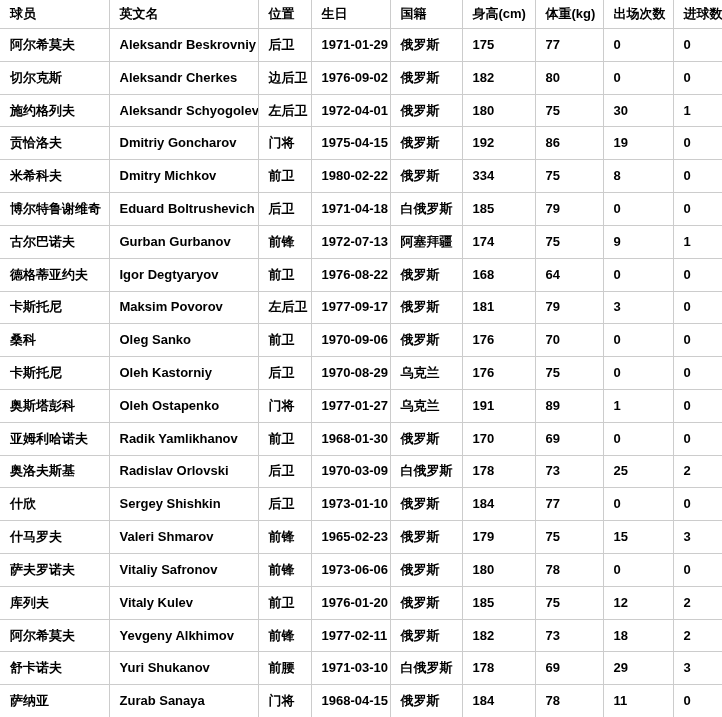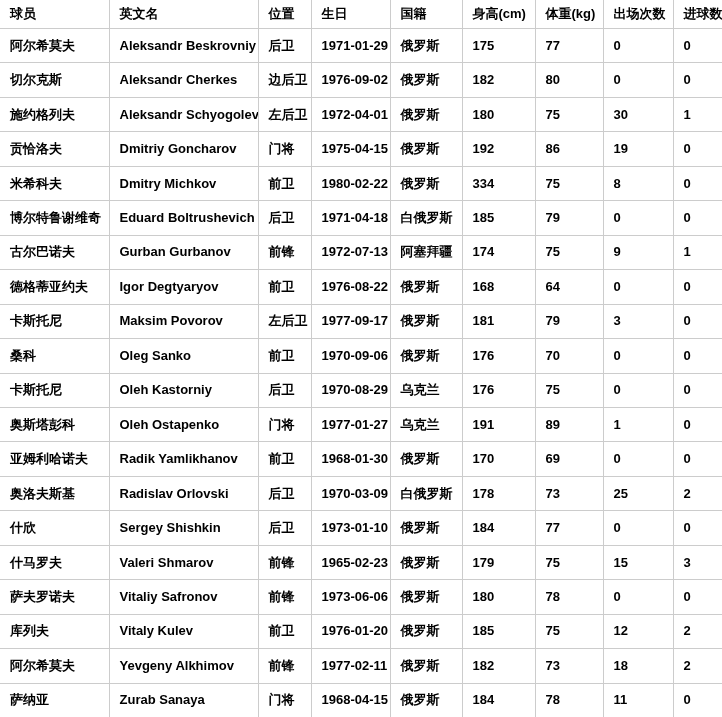--- a/index.html
+++ b/index.html
@@ -266,20 +266,31 @@
         <td>Yevgeny Alkhimov</td>
         <td>前锋</td>
         <td>1977-02-11</td>
         <td>俄罗斯</td>
         <td>182</td>
         <td>73</td>
         <td>18</td>
         <td>2</td>
       </tr>
       <tr>
+        <td>舒卡诺夫</td>
+        <td>Yuri Shukanov</td>
+        <td>前腰</td>
+        <td>1971-03-10</td>
+        <td>白俄罗斯</td>
+        <td>178</td>
+        <td>69</td>
+        <td>29</td>
+        <td>3</td>
+      </tr>
+      <tr>
         <td>萨纳亚</td>
         <td>Zurab Sanaya</td>
         <td>门将</td>
         <td>1968-04-15</td>
         <td>俄罗斯</td>
         <td>184</td>
         <td>78</td>
         <td>11</td>
         <td>0</td>
       </tr>

